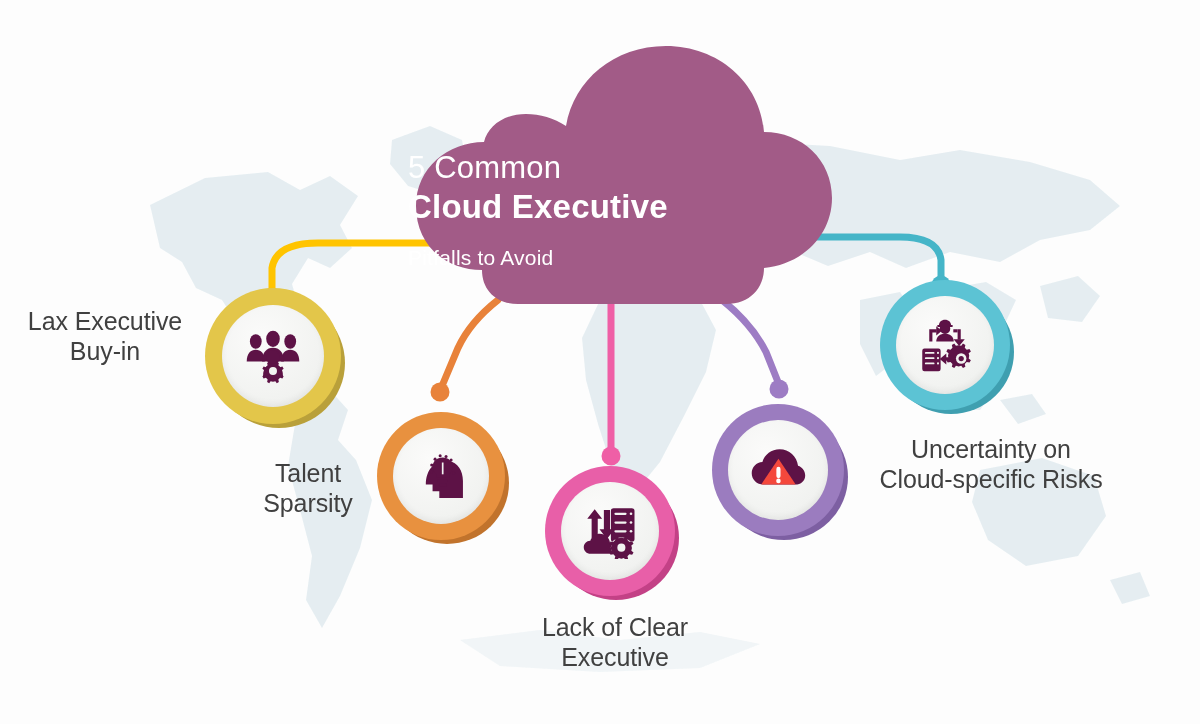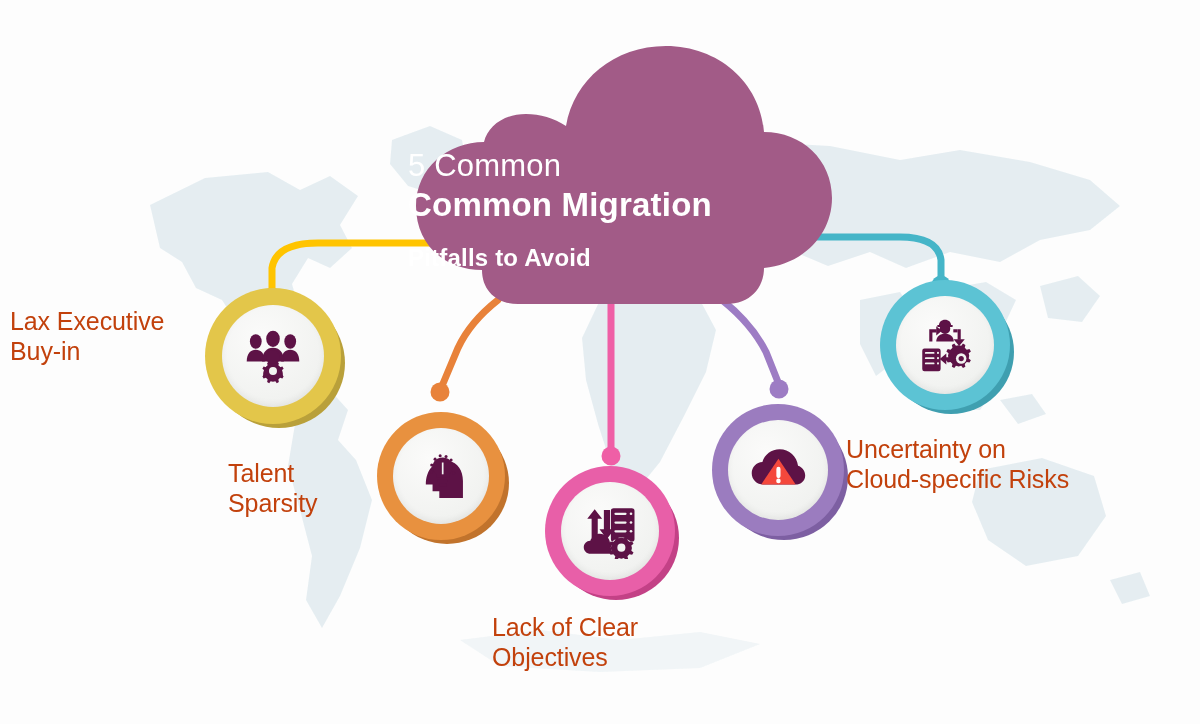--- a/index.html
+++ b/index.html
@@ -55,21 +55,21 @@
     align-items: flex-start;
     justify-content: center;
     padding-top: 66px;
     box-sizing: border-box;
     color: #ffffff;
     text-align: center;
     line-height: 1.17;
   }
   .cloud-line1 { font-size: 31px; font-weight: 400; letter-spacing: .2px; }
   .cloud-line2 { font-size: 33px; font-weight: 700; letter-spacing: .2px; margin-top: 2px;}
-  .cloud-line3 { font-size: 24px; font-weight: 700; letter-spacing: .2px; margin-top: 19px;}
+  .cloud-line3 { font-size: 21px; font-weight: 400; letter-spacing: .2px; margin-top: 19px;}
 
   
   .node {
     position: absolute;
     z-index: 4;
   }
   .node-ring {
     position: absolute;
     left: 0; top: 0;
     border-radius: 50%;
@@ -90,24 +90,25 @@
     align-items: center;
     justify-content: center;
     box-shadow: inset 0 -3px 6px rgba(0,0,0,0.05);
   }
   .node-icon { display:block; }
 
   
   .label {
     position: absolute;
     z-index: 5;
-    color: #c2410c;
+    color: #404040;
     font-size: 25px;
     font-weight: 400;
     line-height: 1.2;
+    text-align: center;
     white-space: pre-line;
     letter-spacing: -0.1px;
   }
 </style>
 </head>
 <body>
 
 <div id="stage">
 
   <svg id="bg-map" viewBox="0 0 1200 724" xmlns="http://www.w3.org/2000/svg" aria-hidden="true">
@@ -181,21 +182,21 @@
                C342 262 356 246 356 226
                C396 222 424 192 424 156
                C424 118 394 90 356 90
                C352 40 310 4 258 4
                C206 4 166 38 158 84
                C146 76 132 72 118 72
                C96 72 80 84 76 100 Z" fill="#a25b87"></path>
     </svg>
     <div id="cloud-text">
       <div class="cloud-line1">5 Common</div>
-      <div class="cloud-line2">Common Migration</div>
+      <div class="cloud-line2">Cloud Executive</div>
       <div class="cloud-line3">Pitfalls to Avoid</div>
     </div>
   </div>
 
   <div class="node" style="left:205px; top:288px; width:140px; height:140px;">
     <div class="node-shadow" style="left:8px; top:10px; width:132px; height:130px; background:#b9a03a;"></div>
     <div class="node-ring" style="width:136px; height:136px; background:#e3c64a;"></div>
     <div class="node-inner" style="left:17px; top:17px; width:102px; height:102px;">
       <svg class="node-icon" width="58" height="58" viewBox="0 0 64 64" xmlns="http://www.w3.org/2000/svg">
         <g fill="#5d1246">
@@ -291,21 +292,21 @@
                    -2.5 1.9 .65 3 -.65 3 2.5 1.9 -1.6 2.75 -3.1-.7 -2.25 2.25 .7 3.1
                    -2.75 1.6 -1.9-2.5 -3 .65 -3-.65 -1.9 2.5 -2.75-1.6 .7-3.1
                    -2.25-2.25 -3.1 .7 -1.6-2.75 2.5-1.9 -.65-3 .65-3 -2.5-1.9
                    1.6-2.75 3.1 .7 2.25-2.25 -.7-3.1 2.75-1.6 1.9 2.5 Z"></path>
           <circle cx="45" cy="51" r="4.6" fill="#f2f3f1"></circle>
         </g>
       </svg>
     </div>
   </div>
   <div class="label" style="left:492px; top:612px; width:246px;">Lack of Clear
-Objectives</div>
+Executive</div>
 
   <div class="node" style="left:712px; top:404px; width:136px; height:136px;">
     <div class="node-shadow" style="left:8px; top:10px; width:128px; height:126px; background:#7d5fa2;"></div>
     <div class="node-ring" style="width:132px; height:132px; background:#9b7cbf;"></div>
     <div class="node-inner" style="left:16px; top:16px; width:100px; height:100px;">
       <svg class="node-icon" width="58" height="58" viewBox="0 0 64 64" xmlns="http://www.w3.org/2000/svg">
 
         <path d="M16 48 C8.5 48 3 42.5 3 35.5 C3 28.8 8.2 23.4 14.8 23.1
                  C17.2 14.8 24.8 9 33.8 9 C44.3 9 53 17 54.1 27.3
                  C58.8 28.8 62 33 62 38 C62 44 57.2 48 51 48 Z" fill="#5d1246"></path>

